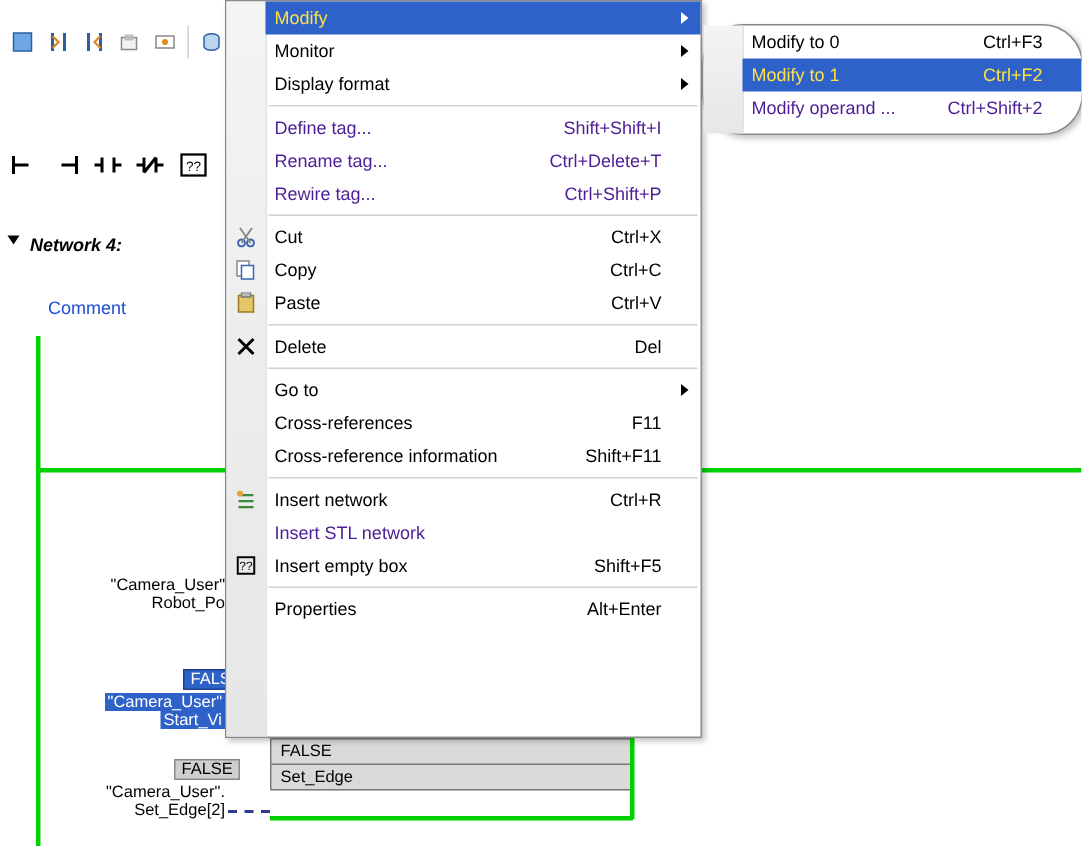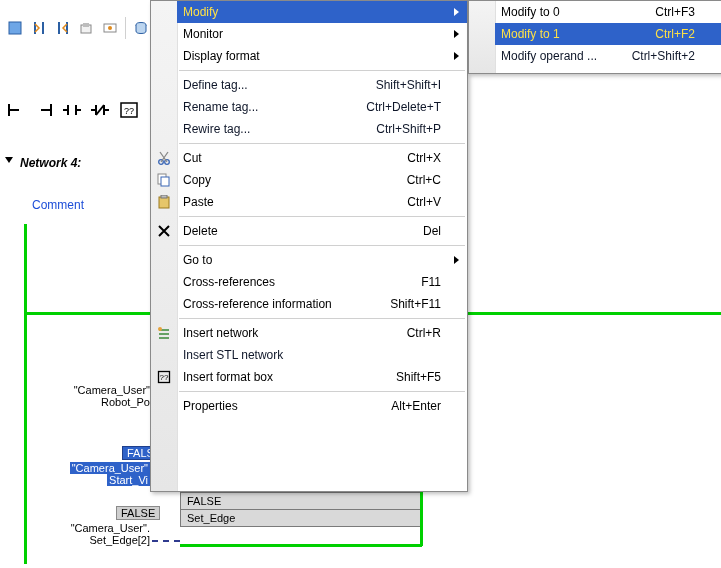--- a/index.html
+++ b/index.html
@@ -20,21 +20,21 @@
   .block .row + .row{border-top:1px solid #7a7a7a;}
   .dash{border-top:2px dashed #2f3b8f;position:absolute;height:0;}
   .taglabel{position:absolute;font-size:11px;text-align:right;}
   .false-badge{position:absolute;background:#cfcfcf;border:1px solid #8a8a8a;color:#000;font-size:11px;padding:0 4px;margin-left:12px;}
   .sel-badge{background:#2e62c9;color:#fff!important;border-color:#1f3f8c;}
   .sel-tag{background:#2e62c9;color:#fff;padding:0 2px;}
   .menu{position:absolute;background:#fff;border:1px solid #8a8a8a;box-shadow:2px 2px 4px rgba(0,0,0,.25);}
   .menu .iconcol{position:absolute;left:0;top:0;bottom:0;width:26px;background:linear-gradient(#f4f4f4,#e6e6e6);border-right:1px solid #e0e0e0;}
   .menu .items{position:relative;margin-left:26px;}
   .menu .mi{display:flex;align-items:center;height:22px;padding:0 26px 0 6px;position:relative;white-space:nowrap;}
-  .menu .mi.disabled{color:#0f172a;}
+  .menu .mi.disabled{color:#4c1d95;}
   .menu .mi.selected{background:#2e62c9;color:#fde047;}
   .menu .mi .shortcut{position:absolute;right:26px;}
   .menu .mi .arrow{position:absolute;right:8px;width:0;height:0;border-left:5px solid #000;border-top:4px solid transparent;border-bottom:4px solid transparent;}
   .menu .mi.selected .arrow{border-left-color:#fff;}
   .menu hr{border:none;border-top:1px solid #d0d0d0;margin:3px 2px 3px 2px;}
   .menu .micon{position:absolute;left:-22px;width:18px;height:18px;display:flex;align-items:center;justify-content:center;}
   svg{display:block}
 </style>
 </head>
 <body>
@@ -247,32 +247,32 @@
       <div class="mi disabled">
         <span>Insert STL network</span>
       </div>
       <div class="mi">
         <span class="micon">
           <svg width="14" height="14">
             <rect x="1.5" y="1.5" width="11" height="11" fill="none" stroke="#000" stroke-width="1.3"></rect>
             <text x="7" y="10" text-anchor="middle" font-size="8">??</text>
           </svg>
         </span>
-        <span>Insert format box</span>
+        <span>Insert empty box</span>
         <span class="shortcut">Shift+F5</span>
       </div>
       <hr>
       <div class="mi">
         <span>Properties</span>
         <span class="shortcut">Alt+Enter</span>
       </div>
     </div>
 </div>
 
-<div class="menu" id="sub" style="left:468px;top:0;width:252px;height:72px;">
+<div class="menu" id="sub" style="left:468px;top:16px;width:252px;height:72px;border-radius:27px;">
   <div class="iconcol"></div>
   <div class="items" id="sub-items">
       <div class="mi">
         <span>Modify to 0</span>
         <span class="shortcut">Ctrl+F3</span>
       </div>
       <div class="mi selected">
         <span>Modify to 1</span>
         <span class="shortcut">Ctrl+F2</span>
       </div>

